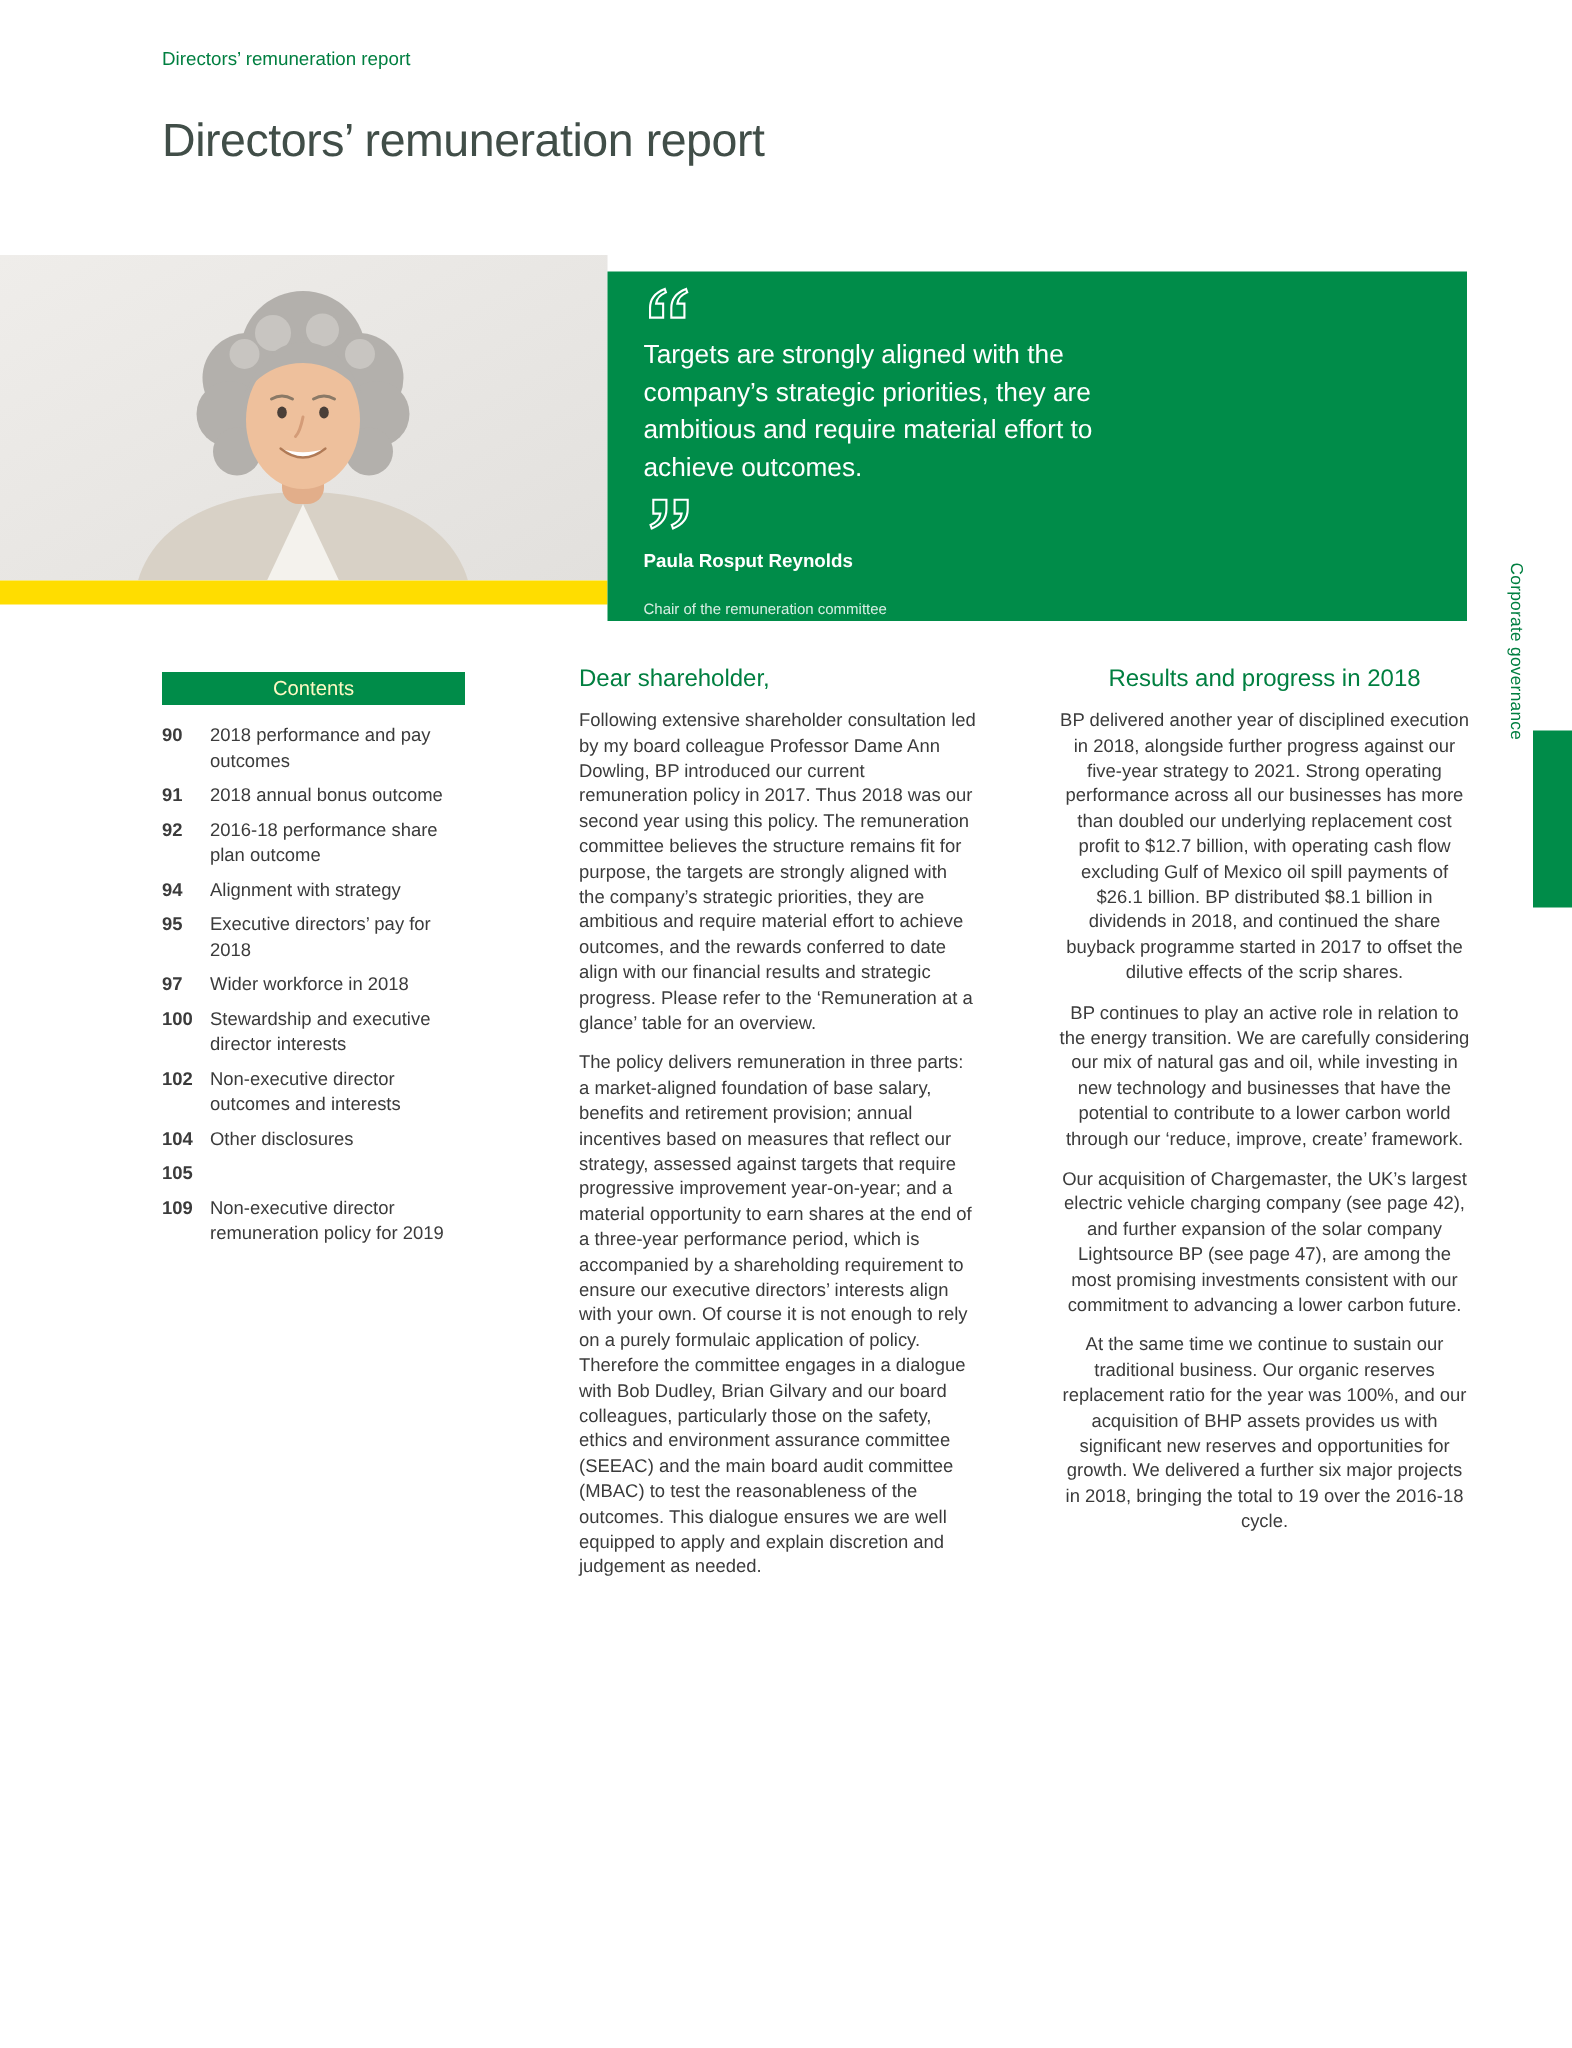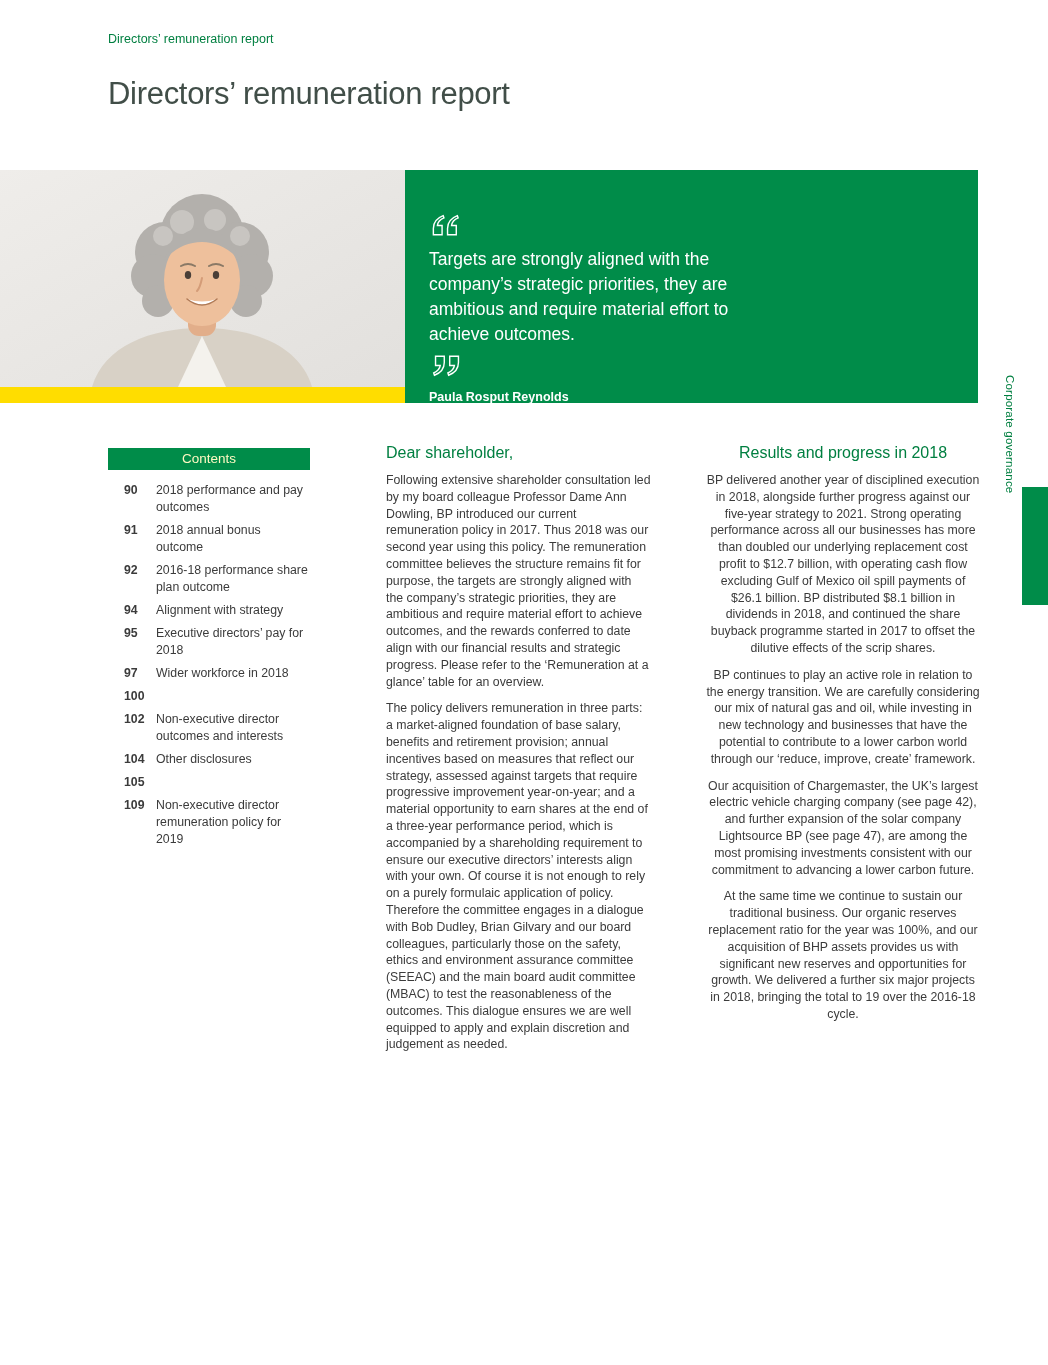--- a/index.html
+++ b/index.html
@@ -13,34 +13,34 @@
   html,body{background:#ffffff;}
   body{font-family:"Liberation Sans",sans-serif;}
   .page{position:relative;width:1048px;height:1058px;background:#fff;overflow:hidden;margin:0 auto;}
 
   .eyebrow{position:absolute;left:108px;top:32px;font-size:12.5px;color:var(--green-text);}
   .title{position:absolute;left:108px;top:76px;font-size:31px;font-weight:400;letter-spacing:-0.3px;color:var(--title-gray);}
 
   .banner{position:absolute;left:0;top:170px;width:978px;height:233px;}
   .photo{position:absolute;left:0;top:0;width:405px;height:217px;background:#ECEAE7;overflow:hidden;}
   .yellow-strip{position:absolute;left:0;top:217px;width:405px;height:16px;background:var(--yellow);}
-  .quote-box{position:absolute;left:405px;top:0;width:573px;height:233px;background:var(--green-fill);color:#fff;padding:44px 30px 0 24px;}
+  .quote-box{position:absolute;left:405px;top:11px;width:573px;height:233px;background:var(--green-fill);color:#fff;padding:10px 30px 0 24px;}
   .qmark svg{display:block;}
   .qmark.open{margin-bottom:9px;}
   .qmark.close{margin-top:8px;margin-bottom:6px;}
   .quote-text{font-size:17.5px;line-height:1.42;max-width:330px;}
   .quote-author{font-size:12.5px;font-weight:bold;margin-top:12px;}
-  .quote-role{font-size:18px;color:rgba(255,255,255,0.85);margin-top:2px;}
+  .quote-role{font-size:10px;color:rgba(255,255,255,0.85);margin-top:20px;}
 
   .side-tab-label{position:absolute;top:375px;right:32px;writing-mode:vertical-rl;font-size:11.5px;color:var(--green-text);letter-spacing:0.2px;}
   .side-tab-bar{position:absolute;top:487px;right:0;width:26px;height:118px;background:var(--green-fill);}
 
   .contents{position:absolute;left:108px;top:448px;width:202px;}
   .contents-header{background:var(--green-fill);color:#fef9c3;font-size:13.5px;padding:3px 8px 4px;text-align:center;}
-  .contents-list{margin-top:12px;margin-left:16px;}
+  .contents-list{margin-top:12px;}
   .contents-item{display:flex;margin-bottom:6px;font-size:12.3px;line-height:17px;color:var(--body-text);}
   .ci-page{flex:0 0 32px;font-weight:bold;}
   .ci-label{flex:1;}
 
   .col h2{font-size:16px;font-weight:400;color:var(--green-text);margin-bottom:10px;}
   .col .body-p{font-size:12.3px;line-height:16.8px;color:var(--body-text);margin-bottom:10px;}
   .col-mid{position:absolute;left:386px;top:444px;width:265px;}
   .col-right{position:absolute;left:705px;top:444px;width:276px;text-align:center;}
 
   .footer-text{position:absolute;left:552px;top:1312px;font-size:11.5px;color:var(--body-text);}
@@ -158,20 +158,21 @@
           <span class="ci-label">Executive directors’ pay for 2018</span>
         </div>
 
         <div class="contents-item">
           <span class="ci-page">97</span>
           <span class="ci-label">Wider workforce in 2018</span>
         </div>
 
         <div class="contents-item">
           <span class="ci-page">100</span>
+          <span class="ci-label">Stewardship and executive director interests</span>
         </div>
 
         <div class="contents-item">
           <span class="ci-page">102</span>
           <span class="ci-label">Non-executive director outcomes and interests</span>
         </div>
 
         <div class="contents-item">
           <span class="ci-page">104</span>
           <span class="ci-label">Other disclosures</span>

